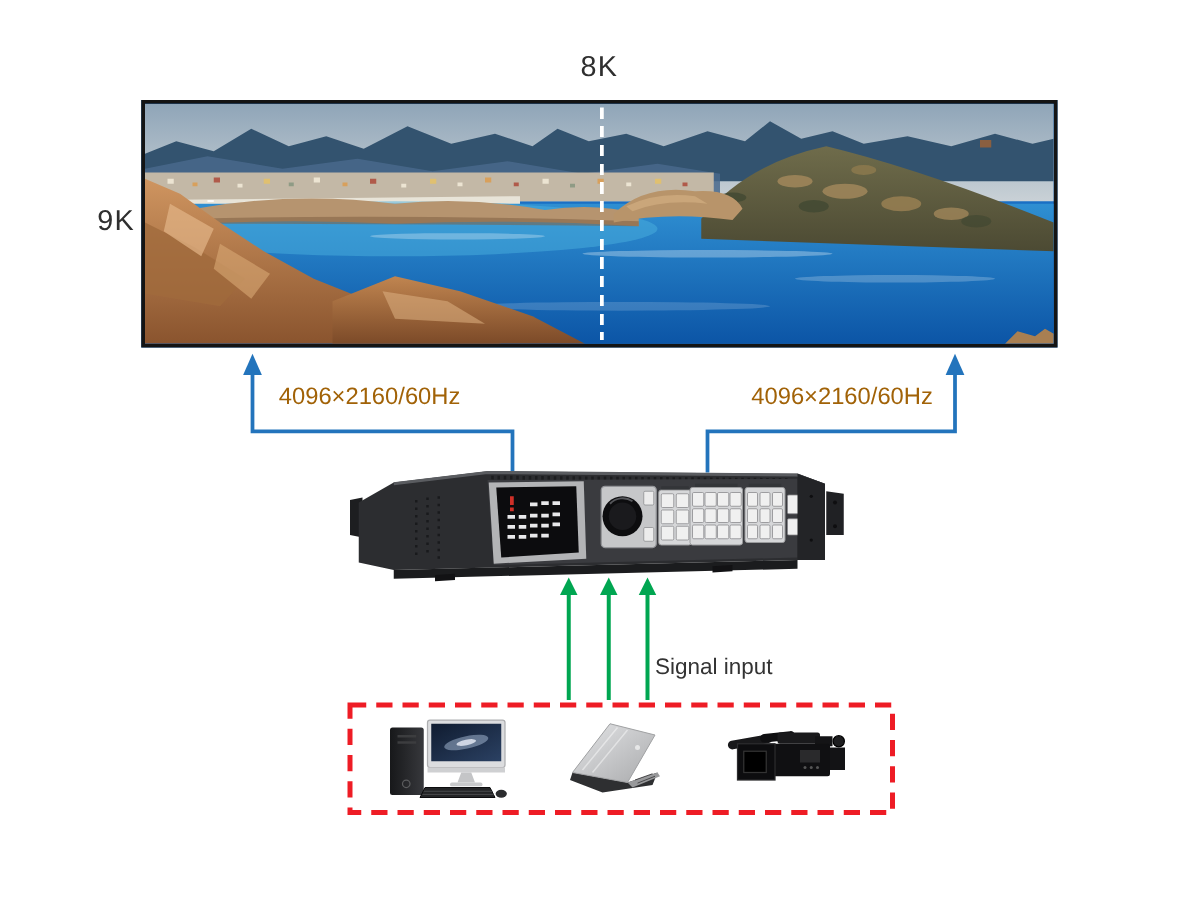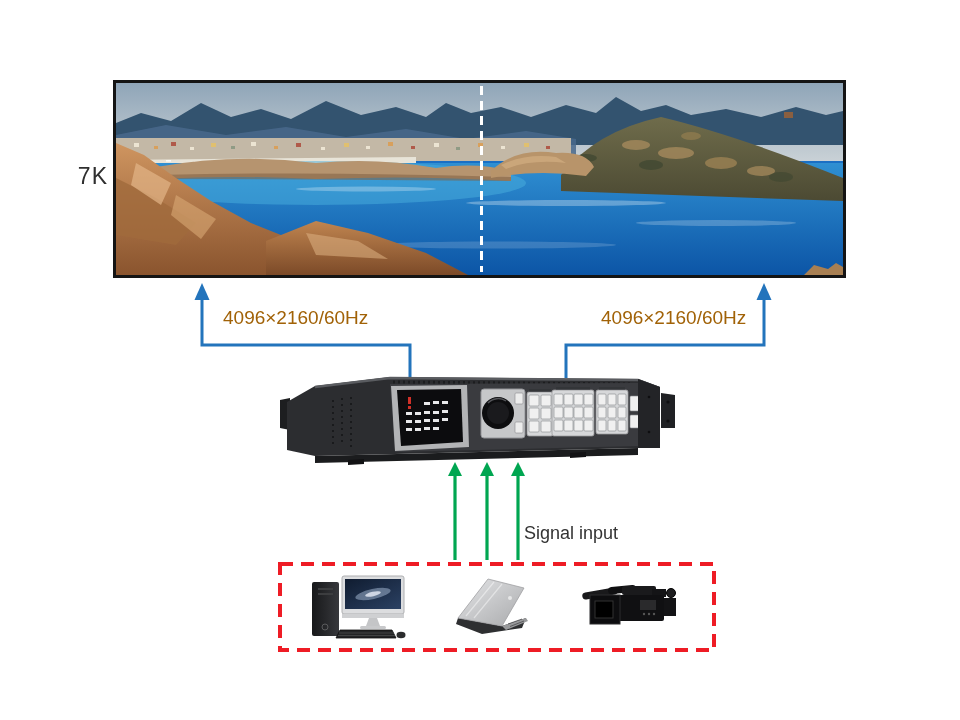--- a/index.html
+++ b/index.html
@@ -26,22 +26,23 @@
   #out-right{left:601px;}
   #lbl-signal-input{left:524px;top:480px;font-size:18px;color:#333;margin-top:43px;}
   #caption{left:0;top:660px;width:960px;text-align:center;font-size:18px;color:#222;}
   svg{pointer-events:none;}
 </style>
 </head>
 <body>
 
 <div id="canvas">
 
-
-  <div id="lbl-2k" class="abs nowrap">7K</div>
+  <div id="lbl-8k" class="abs nowrap">8K</div>
+
+  <div id="lbl-2k" class="abs nowrap">9K</div>
 
   <div id="screen-panel" class="abs">
     <svg width="727" height="192" viewBox="0 0 727 192" preserveAspectRatio="none">
       <defs>
         <linearGradient id="sky" x1="0" y1="0" x2="0" y2="1">
           <stop offset="0" stop-color="#8fa5b8"></stop>
             <stop offset="1" stop-color="#c9d1d6"></stop>
         </linearGradient>
         <linearGradient id="water" x1="0" y1="0" x2="0" y2="1">
           <stop offset="0" stop-color="#2f8fd2"></stop>

